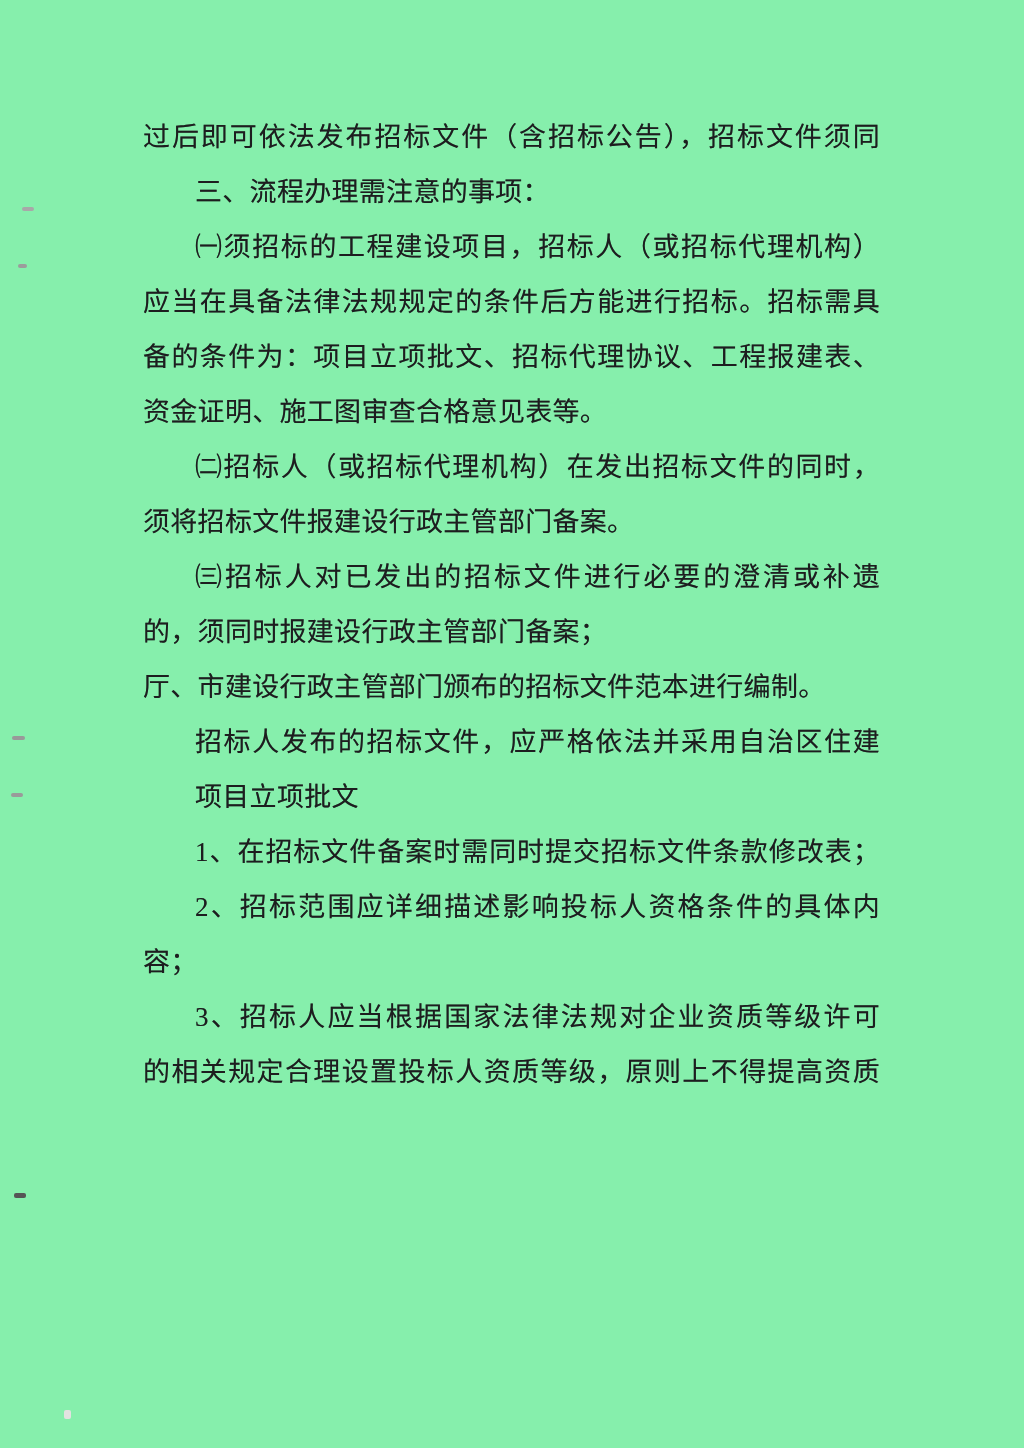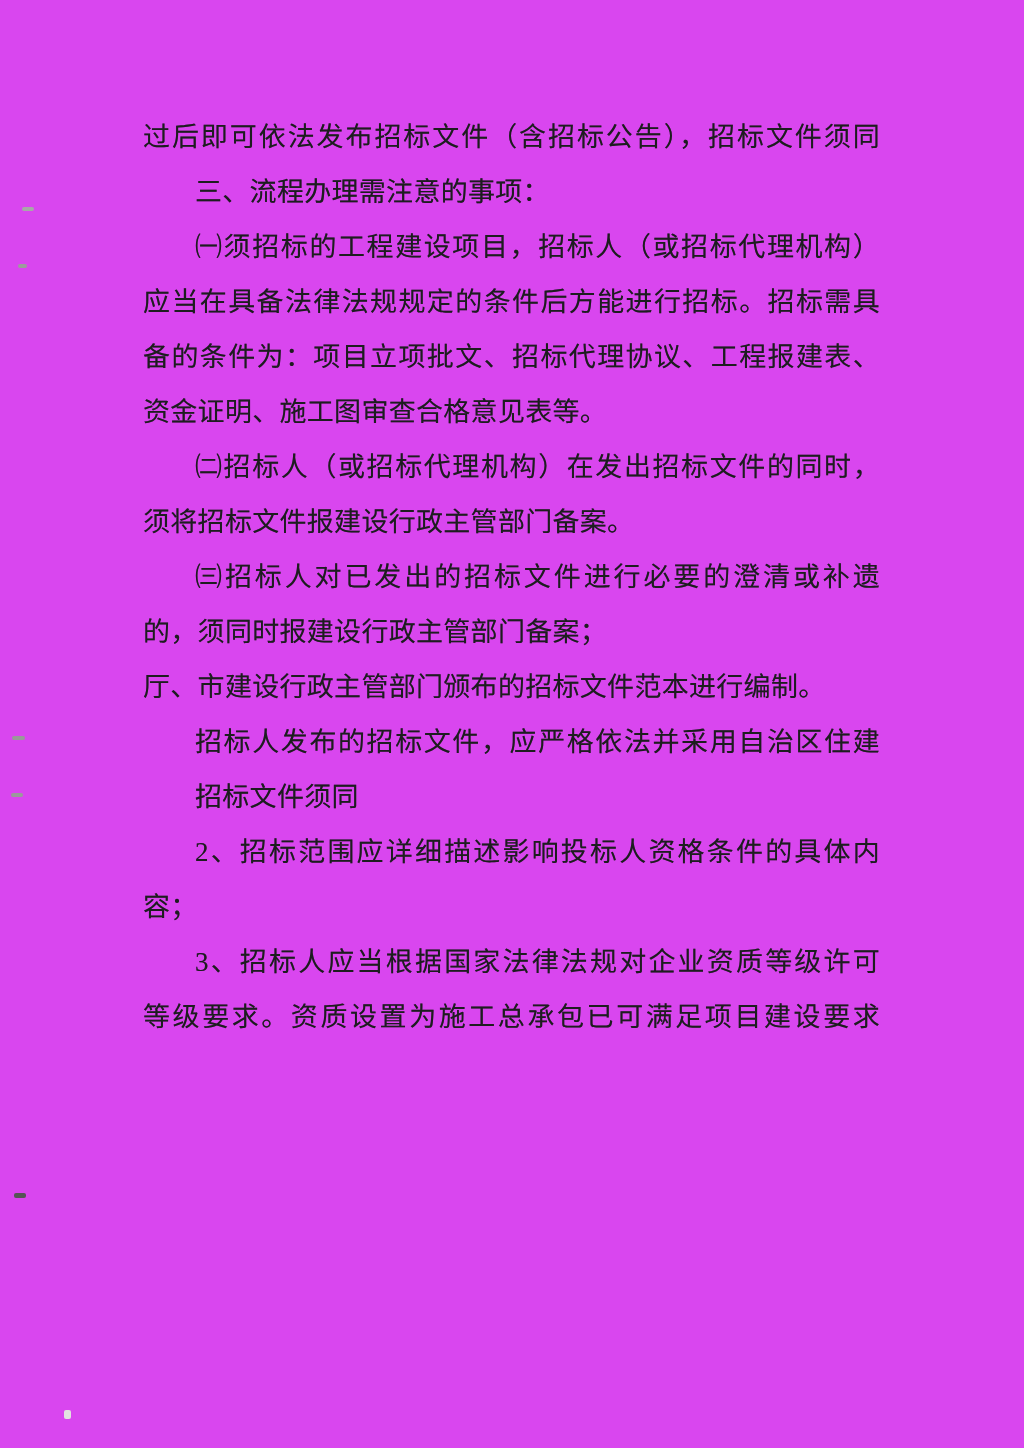--- a/index.html
+++ b/index.html
@@ -4,21 +4,21 @@
 <style>
   html, body {
     margin: 0;
     padding: 0;
     background: #fdfdfc;
   }
   .page {
     position: relative;
     width: 1024px;
     height: 1448px;
-    background: #d946ef;
+    background: #86efac;
     overflow: hidden;
     font-family: "Liberation Serif", "DejaVu Serif", serif;
   }
   .content {
     position: absolute;
     left: 143px;
     top: 110px;
     width: 737px;
   }
   .line {
@@ -61,25 +61,26 @@
     <div class="line ind j">㈠须招标的工程建设项目，招标人（或招标代理机构）</div>
     <div class="line j">应当在具备法律法规规定的条件后方能进行招标。招标需具</div>
     <div class="line j">备的条件为：项目立项批文、招标代理协议、工程报建表、</div>
     <div class="line">资金证明、施工图审查合格意见表等。</div>
     <div class="line ind j">㈡招标人（或招标代理机构）在发出招标文件的同时，</div>
     <div class="line">须将招标文件报建设行政主管部门备案。</div>
     <div class="line ind j">㈢招标人对已发出的招标文件进行必要的澄清或补遗</div>
     <div class="line">的，须同时报建设行政主管部门备案；</div>
     <div class="line">厅、市建设行政主管部门颁布的招标文件范本进行编制。</div>
     <div class="line ind j">招标人发布的招标文件，应严格依法并采用自治区住建</div>
-    <div class="line ind bold">招标文件须同</div>
+    <div class="line ind bold">项目立项批文</div>
+    <div class="line ind j">1、在招标文件备案时需同时提交招标文件条款修改表；</div>
     <div class="line ind j">2、招标范围应详细描述影响投标人资格条件的具体内</div>
     <div class="line">容；</div>
     <div class="line ind j">3、招标人应当根据国家法律法规对企业资质等级许可</div>
-    <div class="line j">等级要求。资质设置为施工总承包已可满足项目建设要求</div>
+    <div class="line j">的相关规定合理设置投标人资质等级，原则上不得提高资质</div>
   </div>
 
   <div class="speck" style="left:22px;  top:207px;  width:12px; height:4px; background:#a8a8a8;"></div>
   <div class="speck" style="left:18px;  top:264px;  width:9px;  height:4px; background:#9c9c9c;"></div>
   <div class="speck" style="left:12px;  top:736px;  width:13px; height:4px; background:#999999;"></div>
   <div class="speck" style="left:11px;  top:793px;  width:12px; height:4px; background:#9a9a9a;"></div>
   <div class="speck" style="left:14px;  top:1193px; width:12px; height:5px; background:#555555;"></div>
   <div class="speck" style="left:64px;  top:1410px; width:7px;  height:9px; background:#e2e2e0;"></div>
 
 </div>

